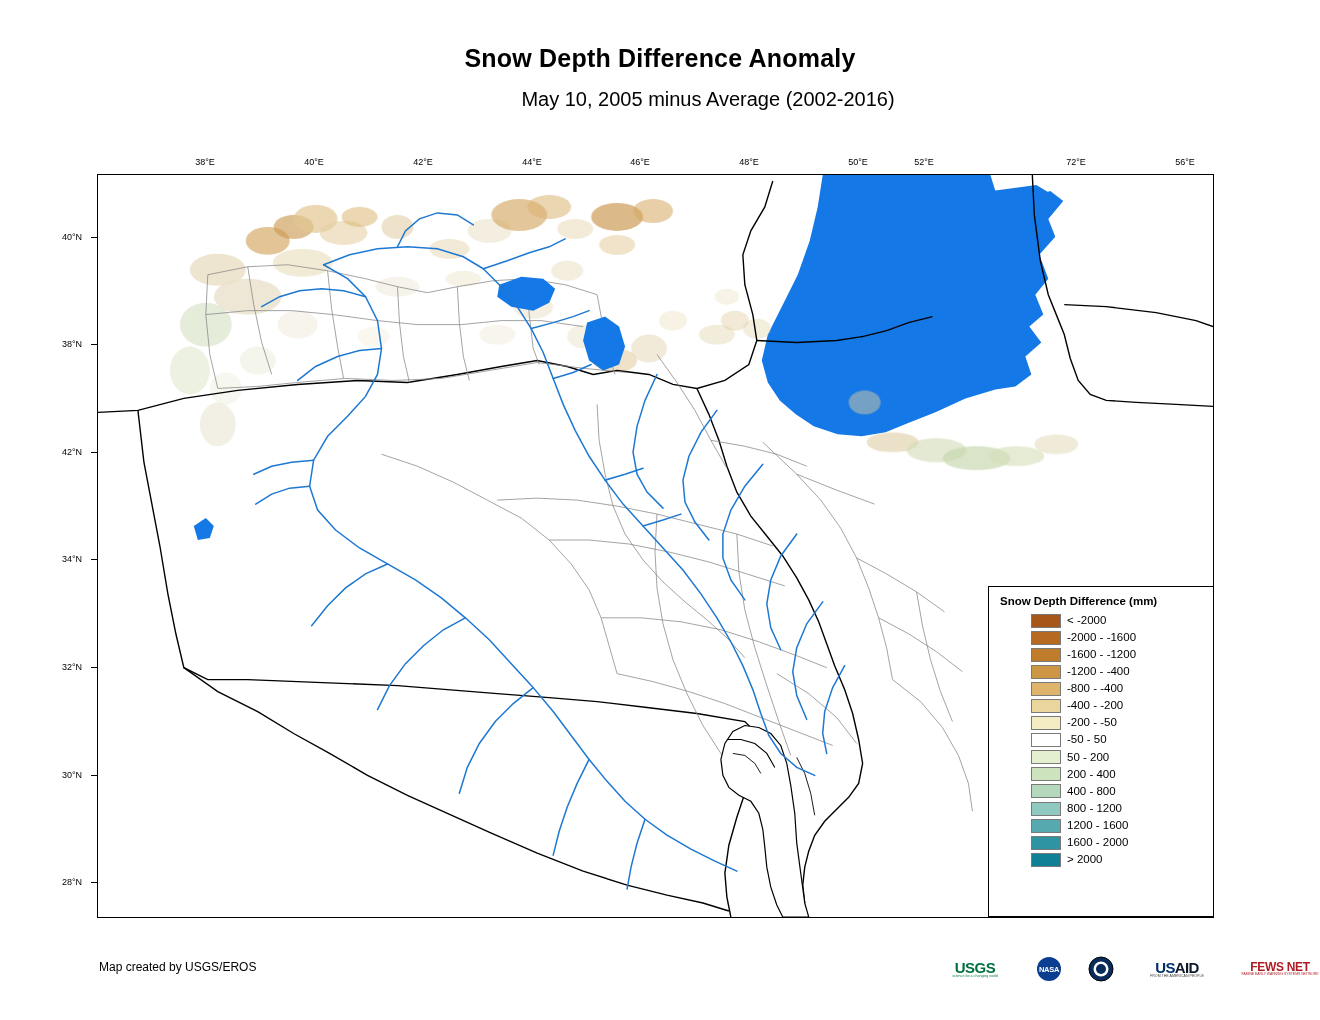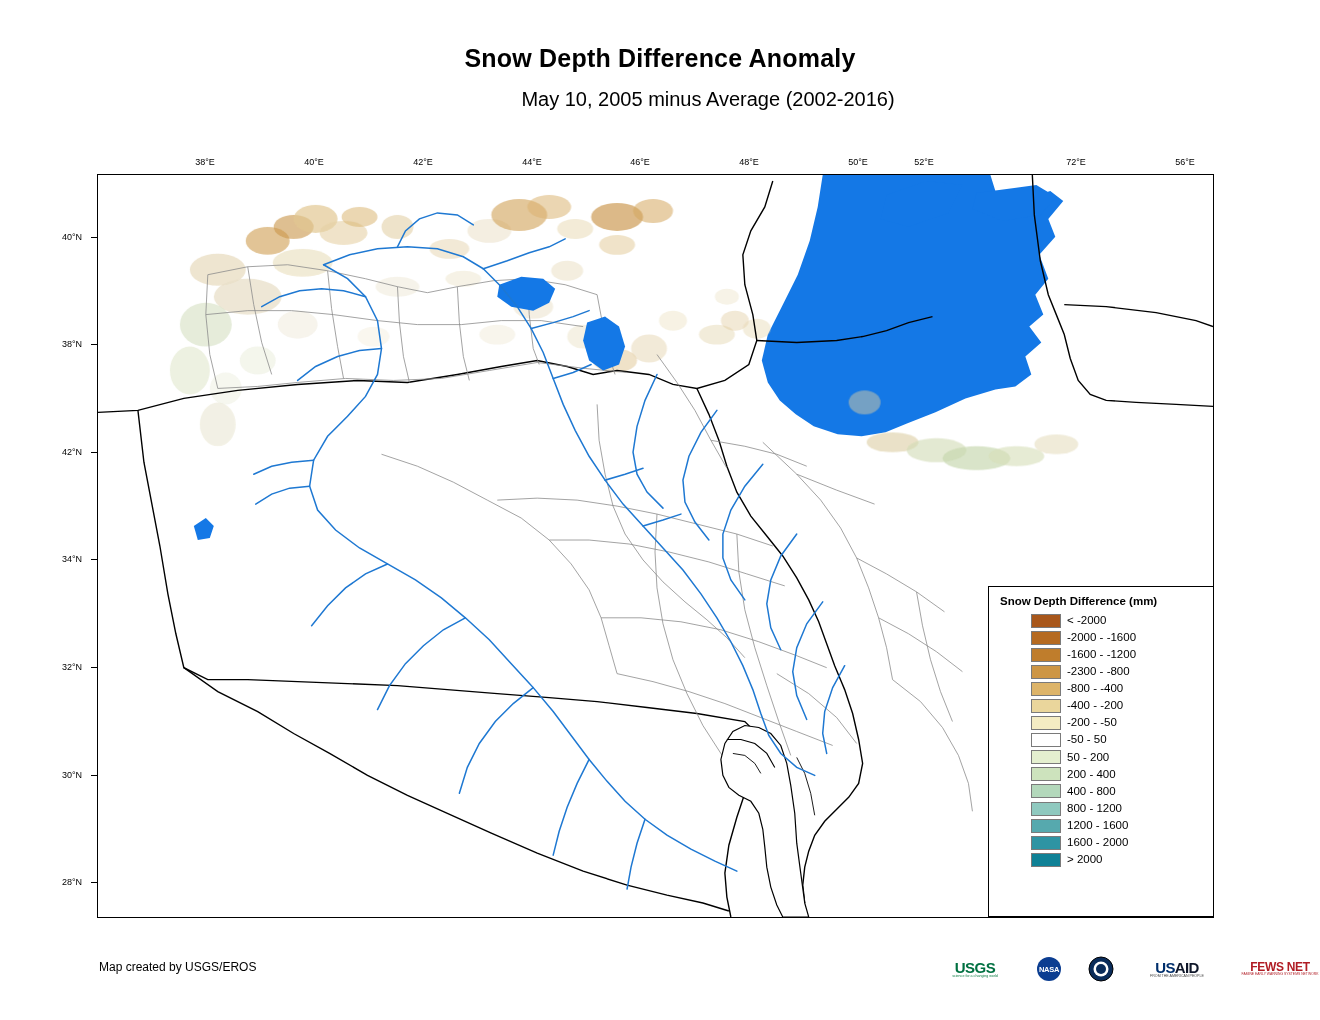--- a/index.html
+++ b/index.html
@@ -415,21 +415,21 @@
   <div class="legend-row">
     <span class="legend-swatch" style="background:#b56a20"></span>
     <span class="legend-label">-2000 - -1600</span>
   </div>
   <div class="legend-row">
     <span class="legend-swatch" style="background:#bf7d2c"></span>
     <span class="legend-label">-1600 - -1200</span>
   </div>
   <div class="legend-row">
     <span class="legend-swatch" style="background:#cd9645"></span>
-    <span class="legend-label">-2300 - -800</span>
+    <span class="legend-label">-1200 - -400</span>
   </div>
   <div class="legend-row">
     <span class="legend-swatch" style="background:#ddb469"></span>
     <span class="legend-label">-800 - -400</span>
   </div>
   <div class="legend-row">
     <span class="legend-swatch" style="background:#ead69c"></span>
     <span class="legend-label">-400 - -200</span>
   </div>
   <div class="legend-row">

